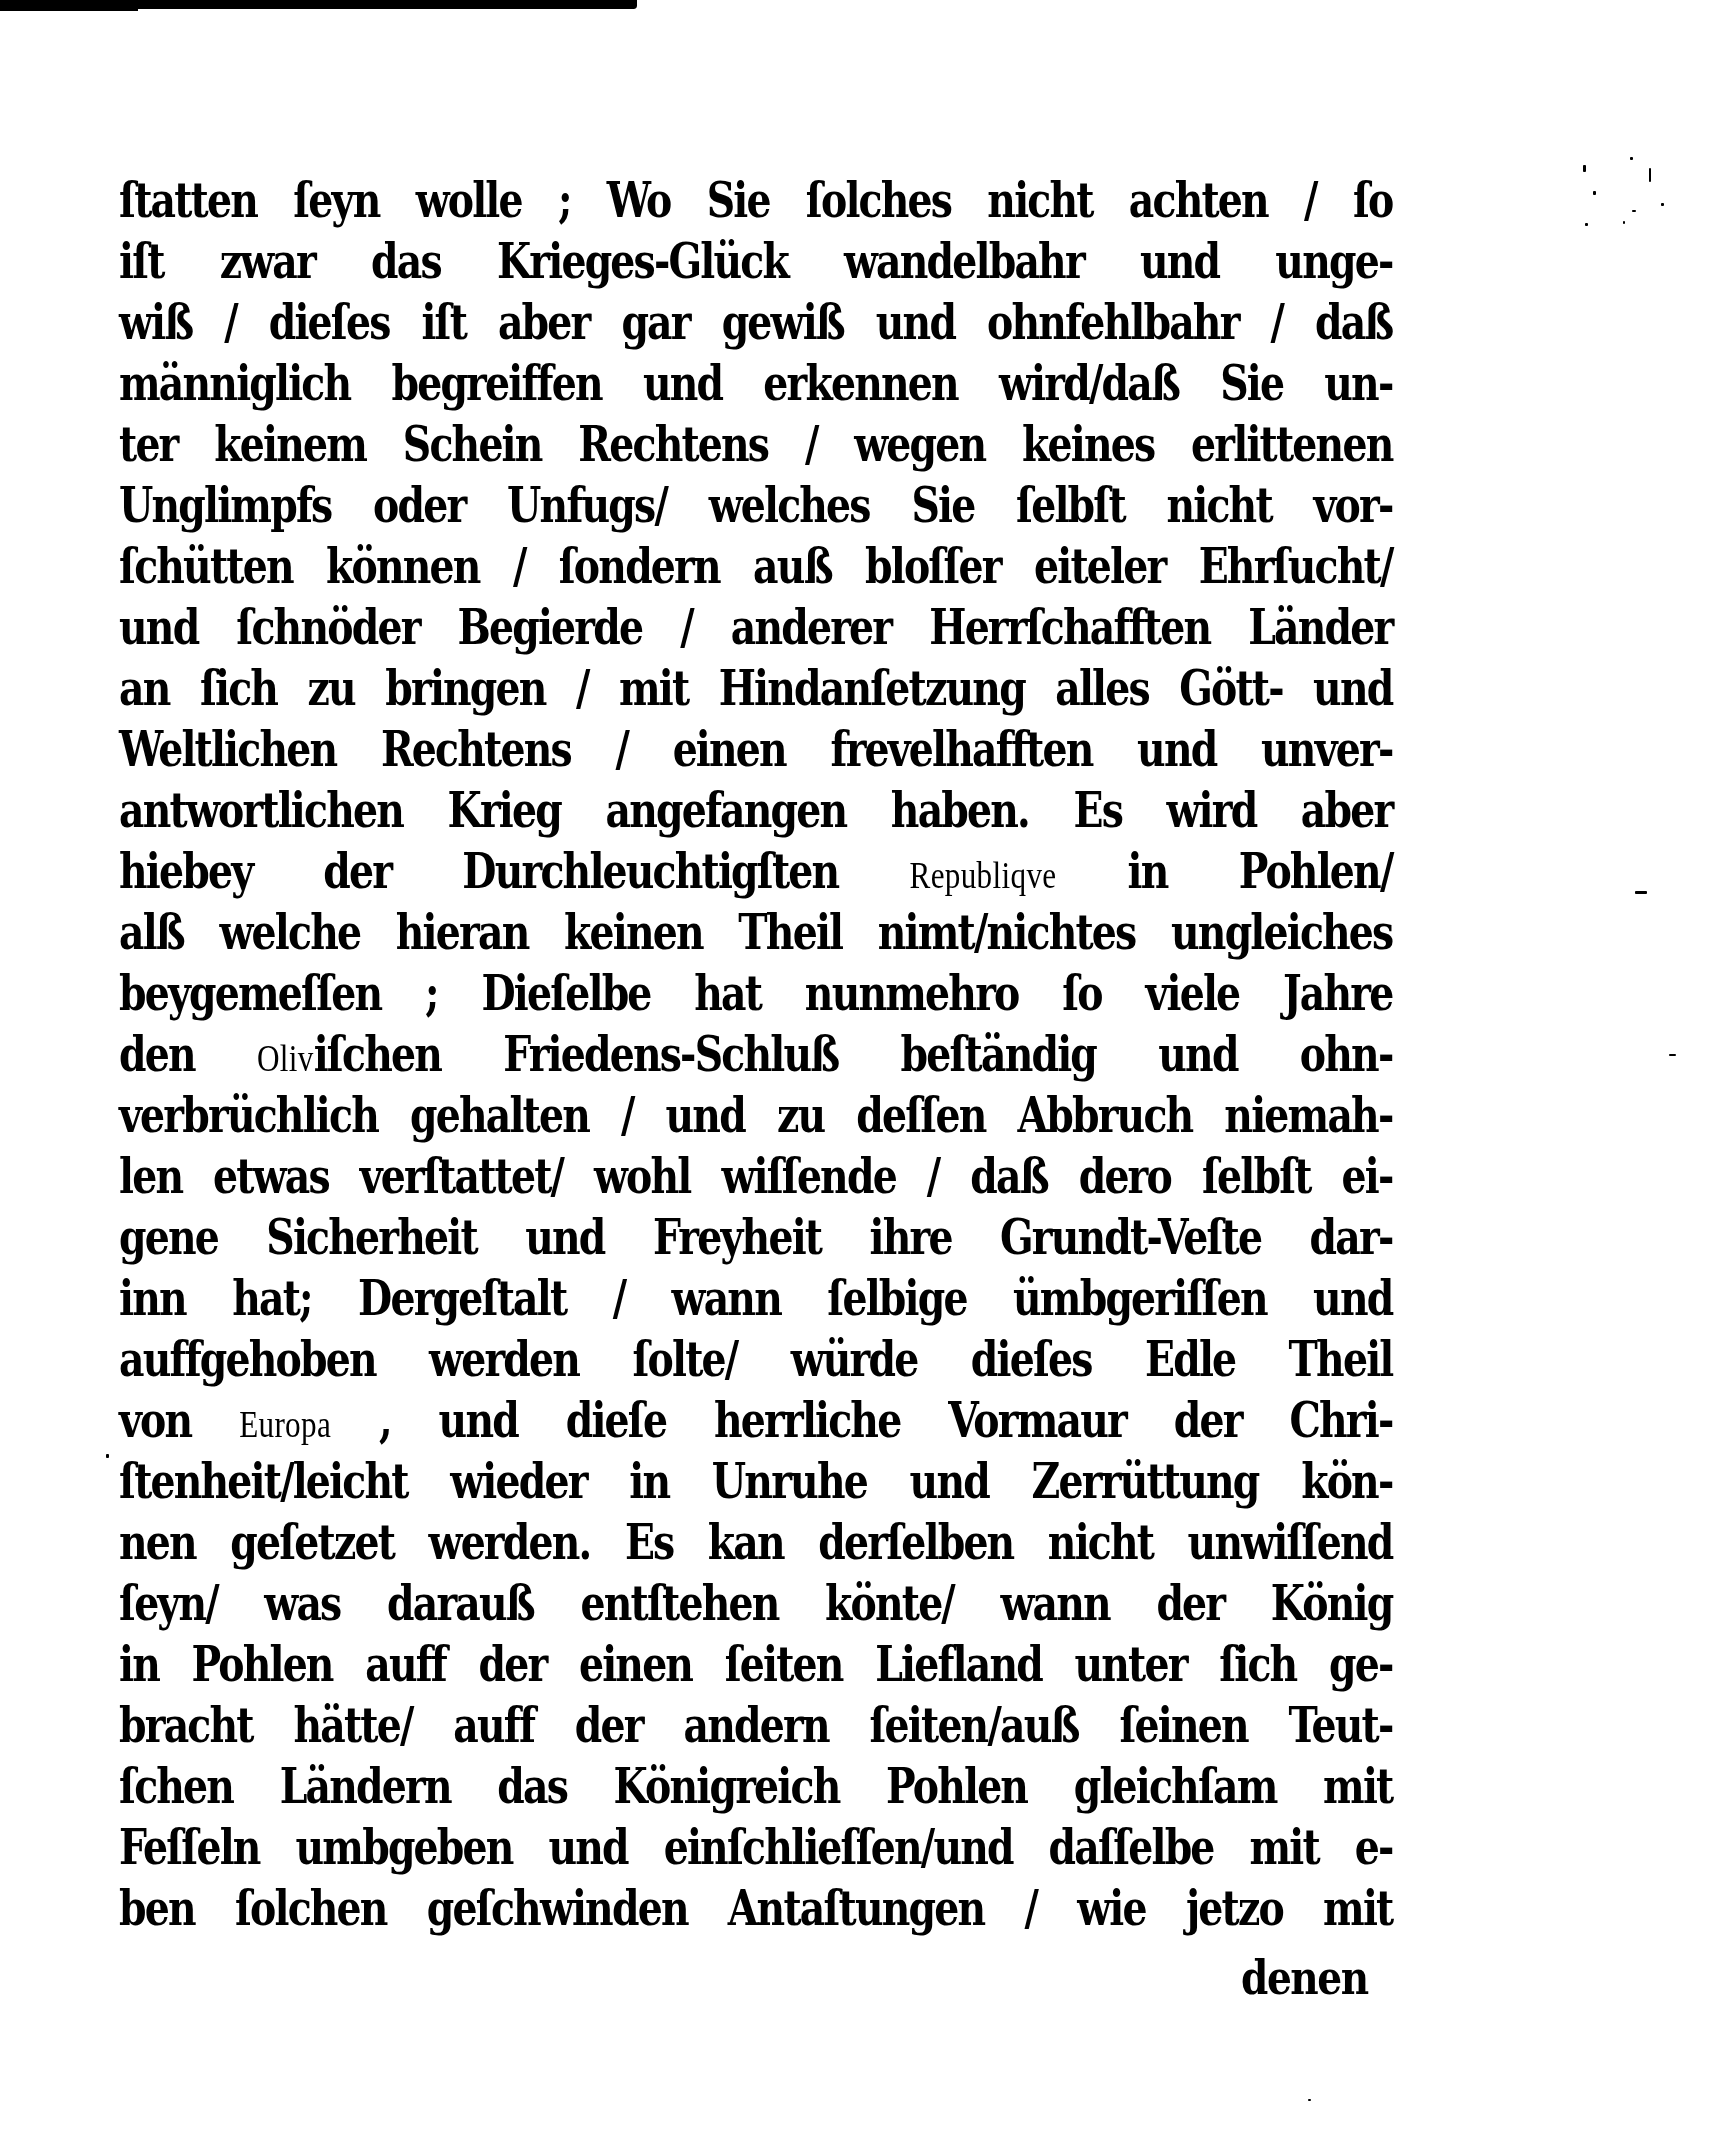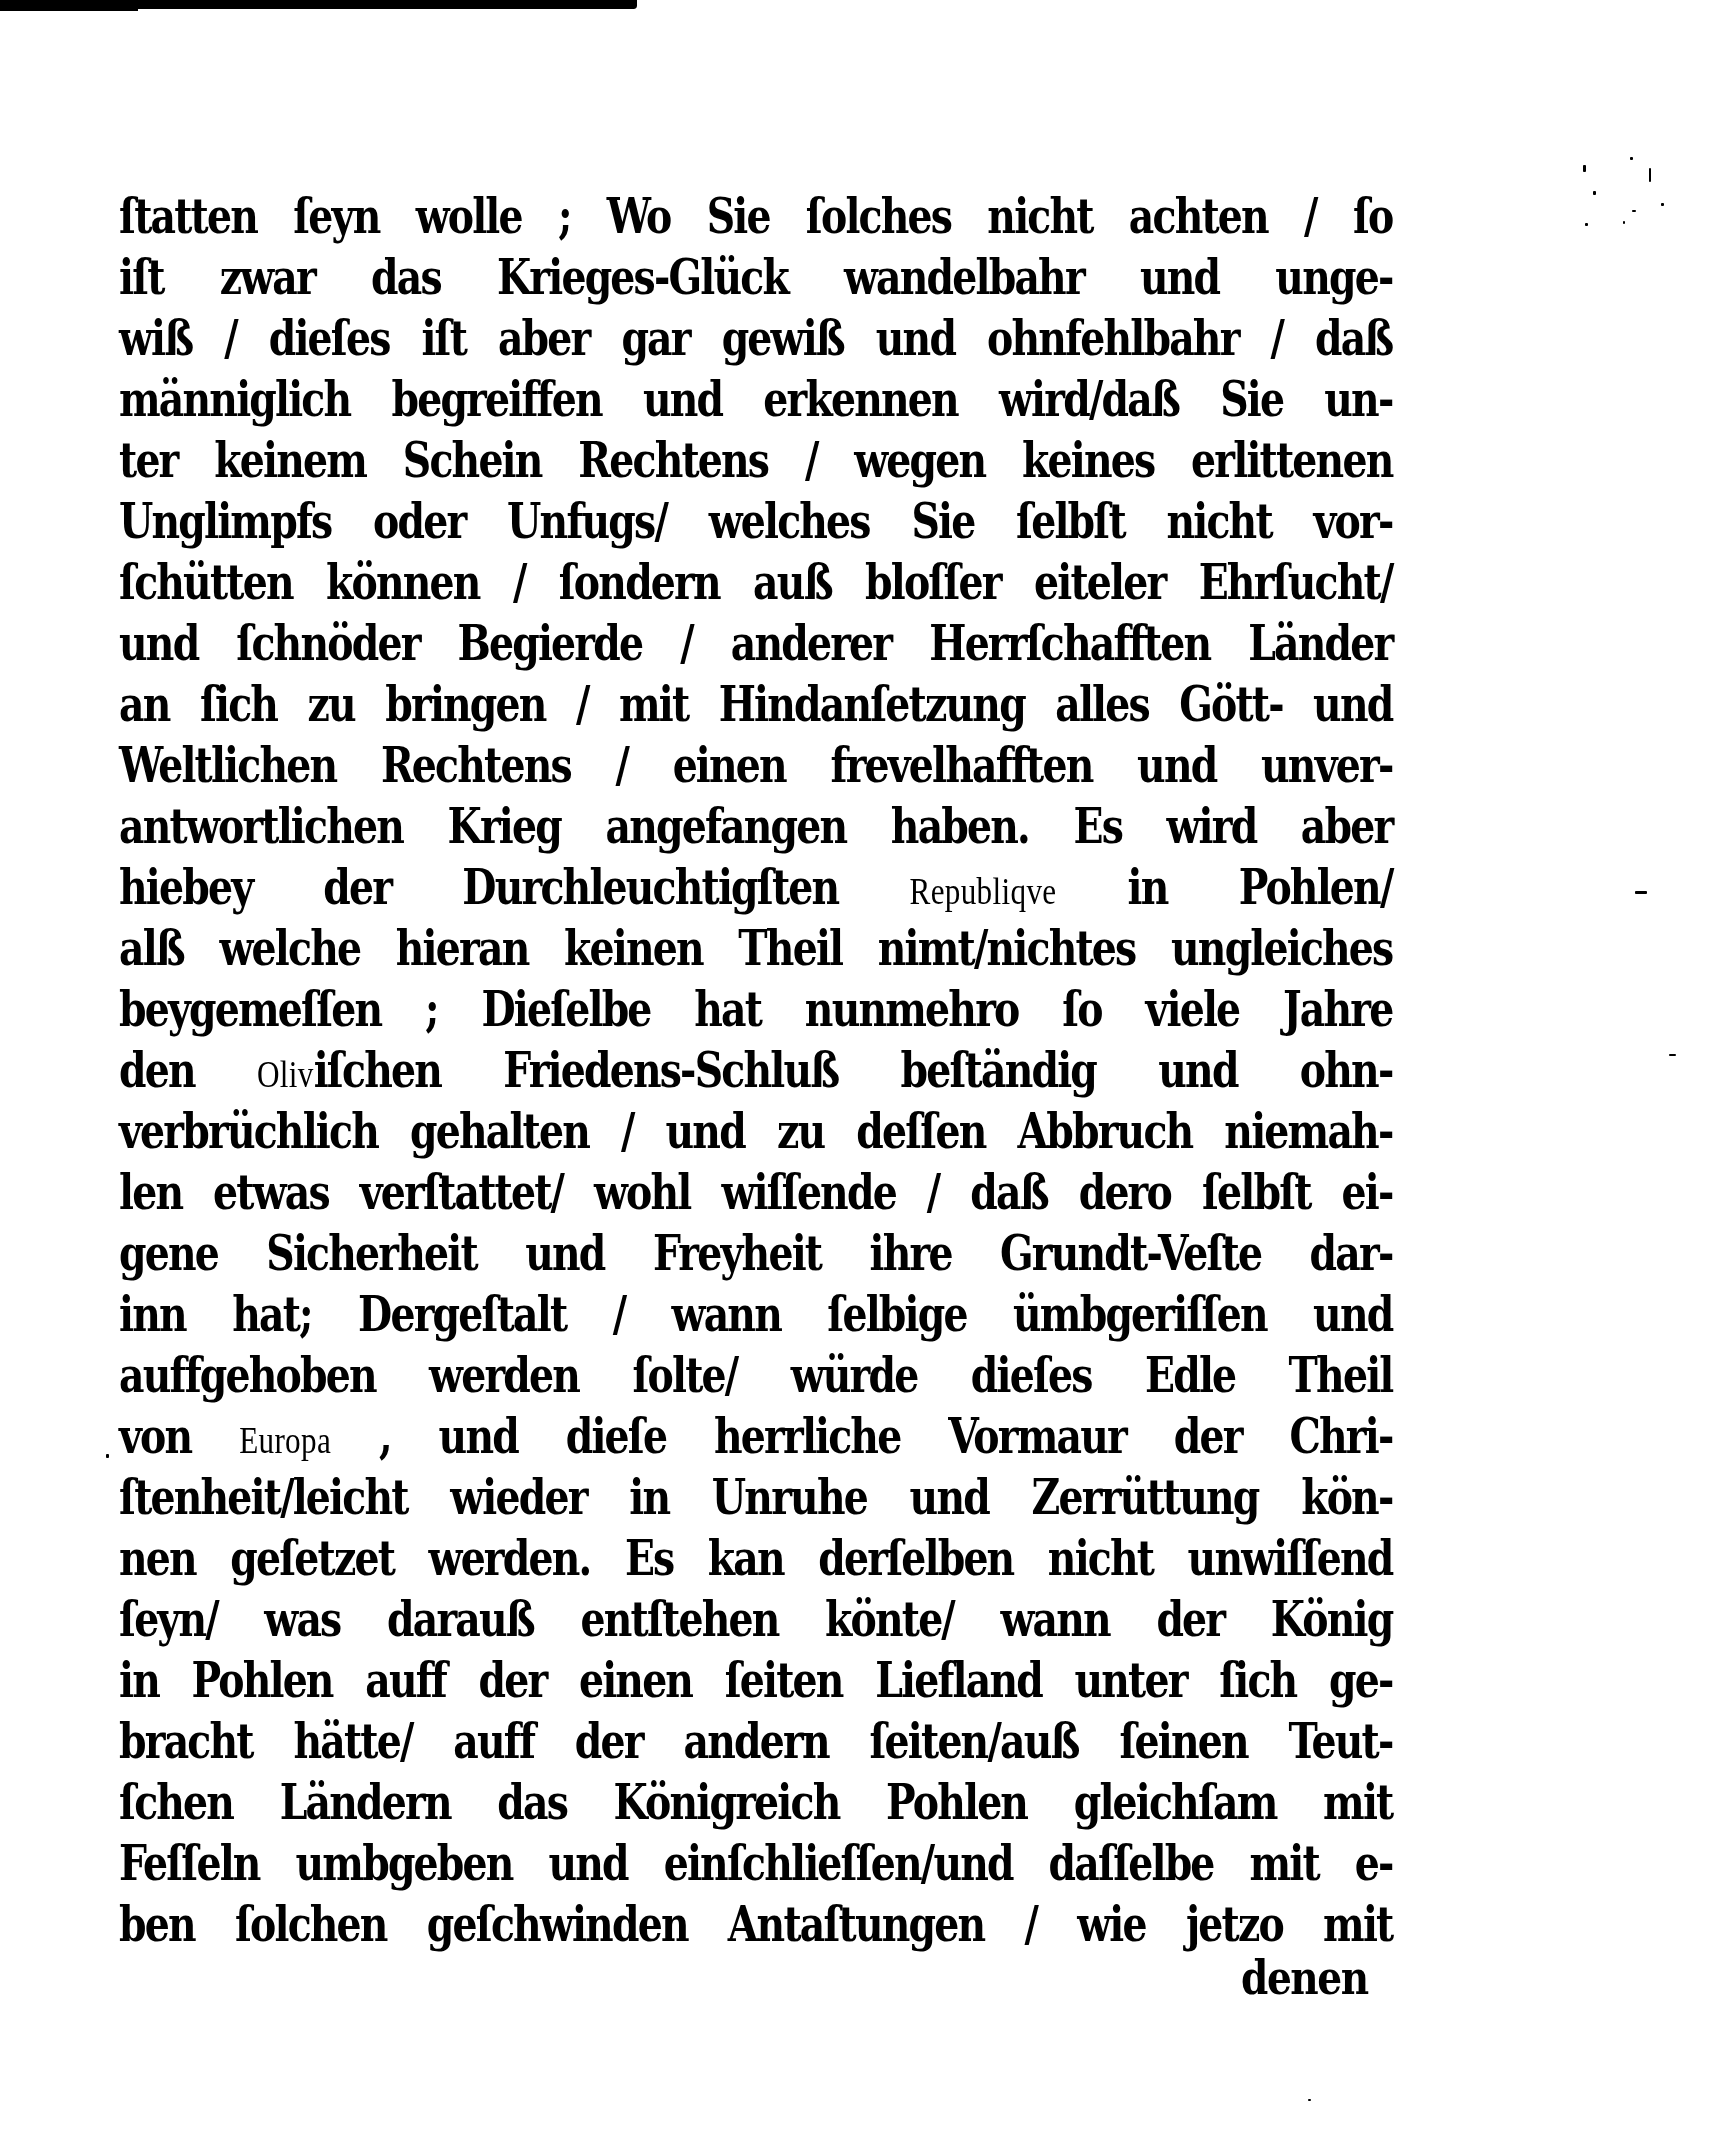--- a/index.html
+++ b/index.html
@@ -30,21 +30,20 @@
       top: 8.6px;
       width: 138px;
       height: 2.6px;
       background: #000000;
     }
     .page {
       position: absolute;
       left: 119px;
       top: 170px;
       width: 1273px;
-      margin-top: 16px;
     }
     .line {
       display: block;
       height: 61px;
       line-height: 61px;
       font-family: "DejaVu Serif", serif;
       font-size: 48px;
       font-weight: bold;
       letter-spacing: -2.2px;
       word-spacing: 1.7px;

